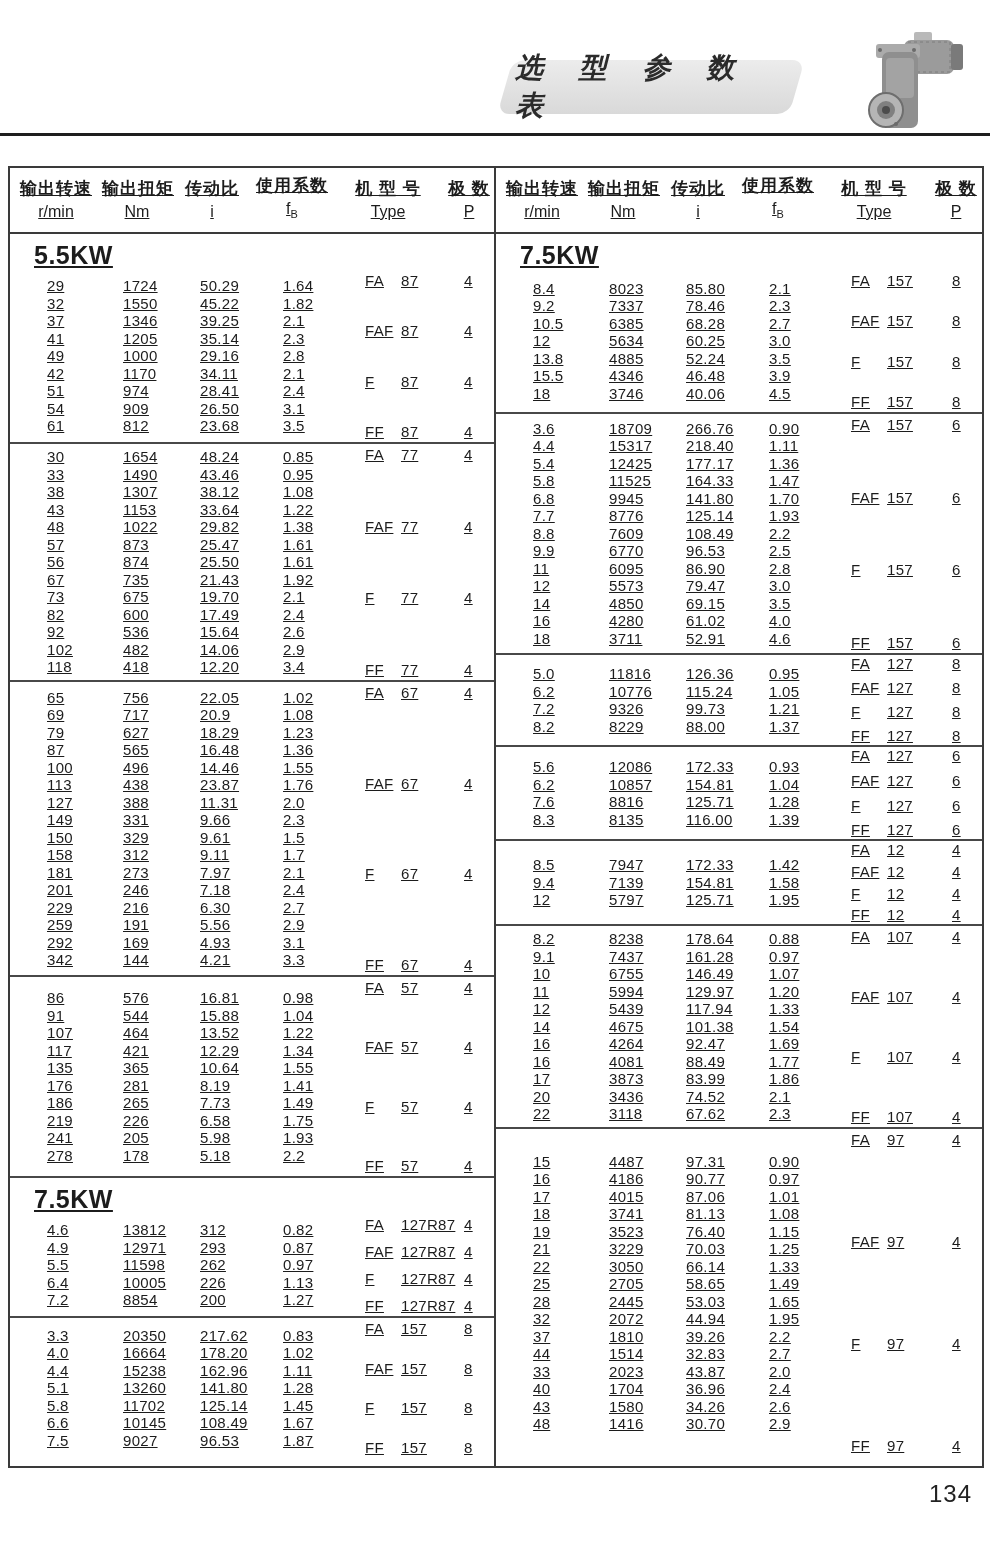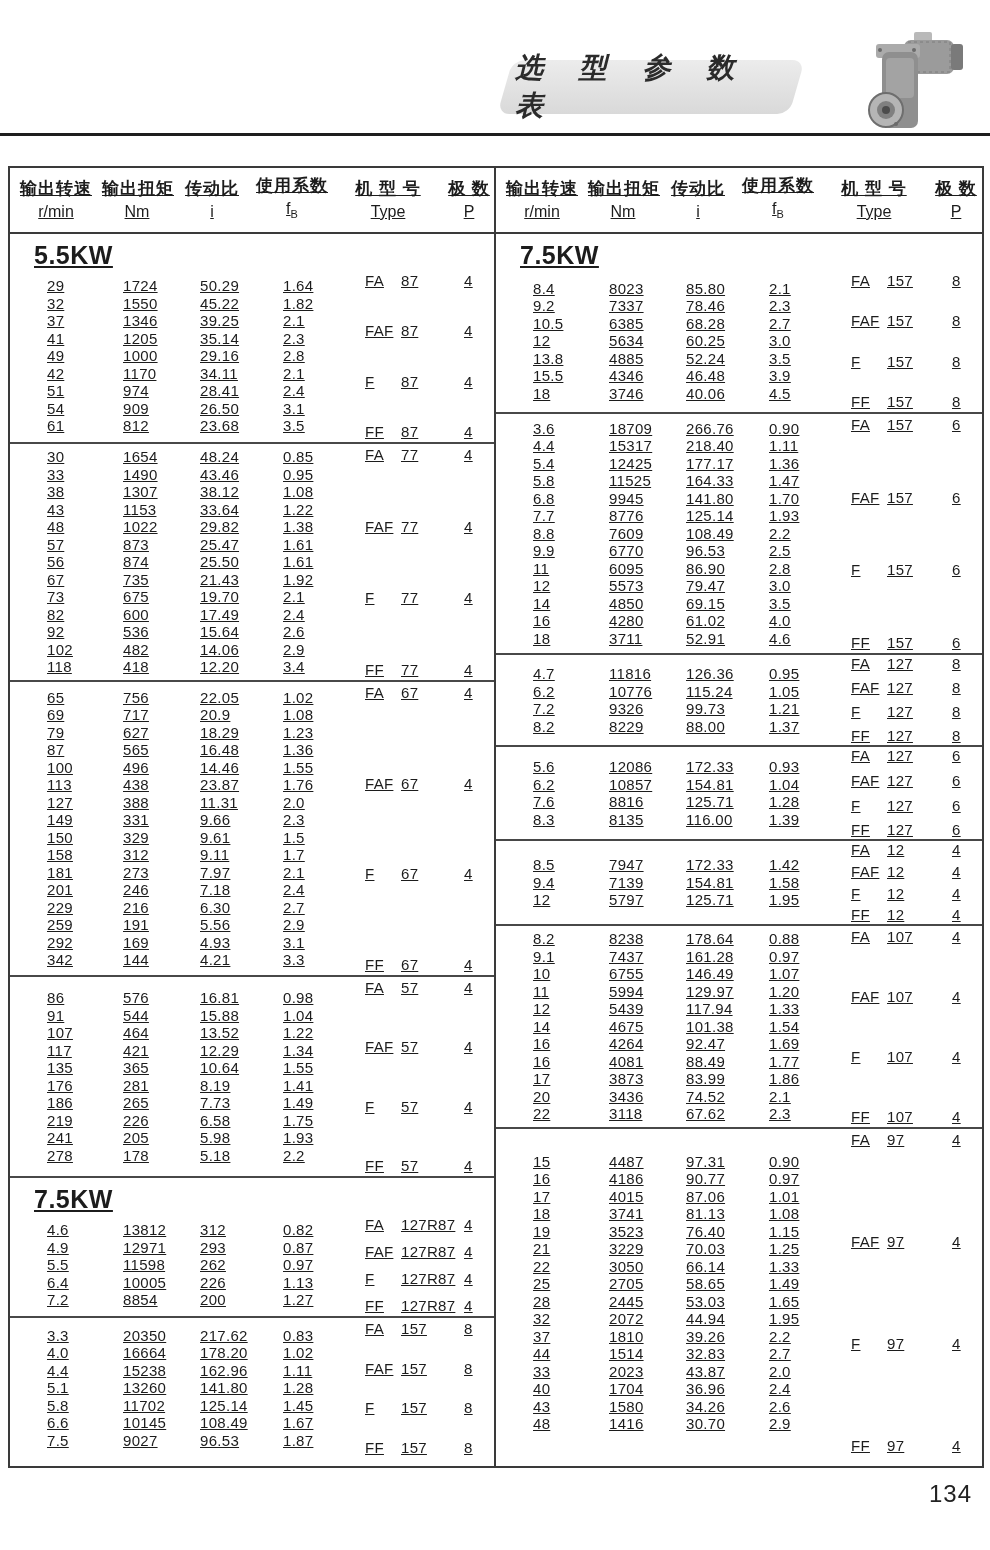--- a/index.html
+++ b/index.html
@@ -841,21 +841,21 @@
                   <span class="tsize">157</span>
                   <span class="tpoles">6</span>
                 </div>
               </div>
             </div>
           </div>
         <div class="sec compact" style="flex:0 0 92px;">
             <div class="sec-body">
               <div class="rows">
                 <div class="row">
-                  <span class="c c0">4.7</span>
+                  <span class="c c0">5.0</span>
                   <span class="c c1">11816</span>
                   <span class="c c2">126.36</span>
                   <span class="c c3">0.95</span>
                 </div>
                 <div class="row">
                   <span class="c c0">6.2</span>
                   <span class="c c1">10776</span>
                   <span class="c c2">115.24</span>
                   <span class="c c3">1.05</span>
                 </div>

